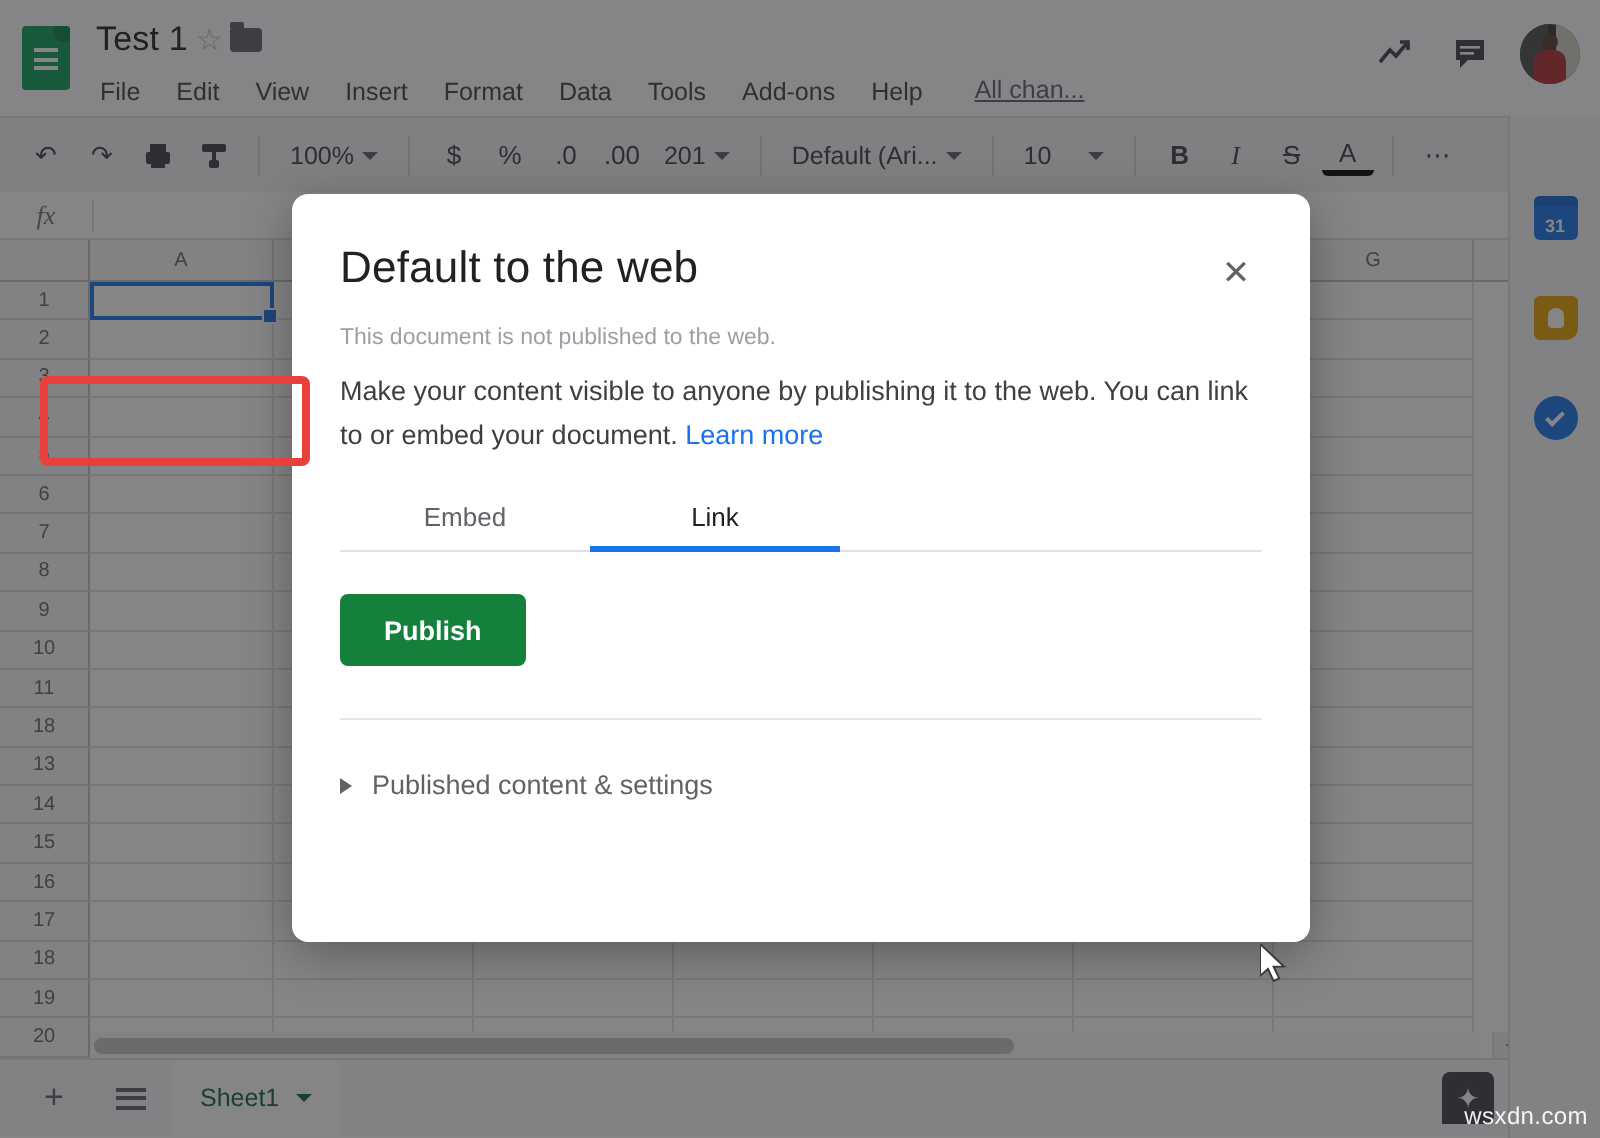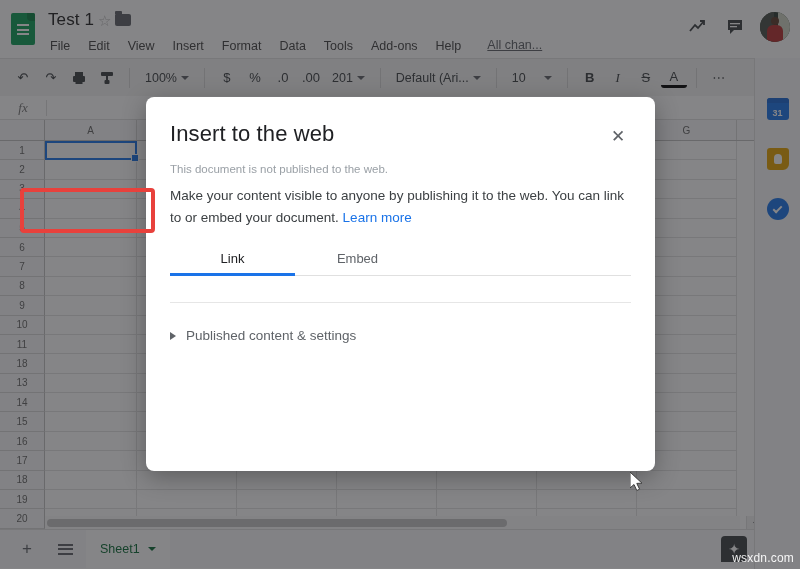--- a/index.html
+++ b/index.html
@@ -660,37 +660,38 @@
       <div class="rail-icon tasks-icon">
           <span class="chk"></span>
         </div>
     </div>
   </div>
 
   <div class="dim"></div>
 
   <div class="modal">
     <div class="modal-head">
-      <div class="modal-title">Insert to the web</div>
+      <div class="modal-title">Default to the web</div>
       <div class="modal-close">✕</div>
     </div>
 
     <div class="modal-sub">This document is not published to the web.</div>
 
     <div class="modal-desc">
       <span>Make your content visible to anyone by publishing it to the web. You can link to or embed your document.</span>
       <span class="learn-link">Learn more</span>
     </div>
 
     <div class="tabs">
+      <div class="tab">Embed</div>
       <div class="tab active">Link</div>
-      <div class="tab">Embed</div>
-    </div>
-
-
+    </div>
+
+
+    <button class="publish-btn">Publish</button>
 
     <div class="modal-hr"></div>
 
     <div class="disclosure">
       <span class="tri"></span>
       <span>Published content &amp; settings</span>
     </div>
   </div>
 
   <div class="highlight-box"></div>

